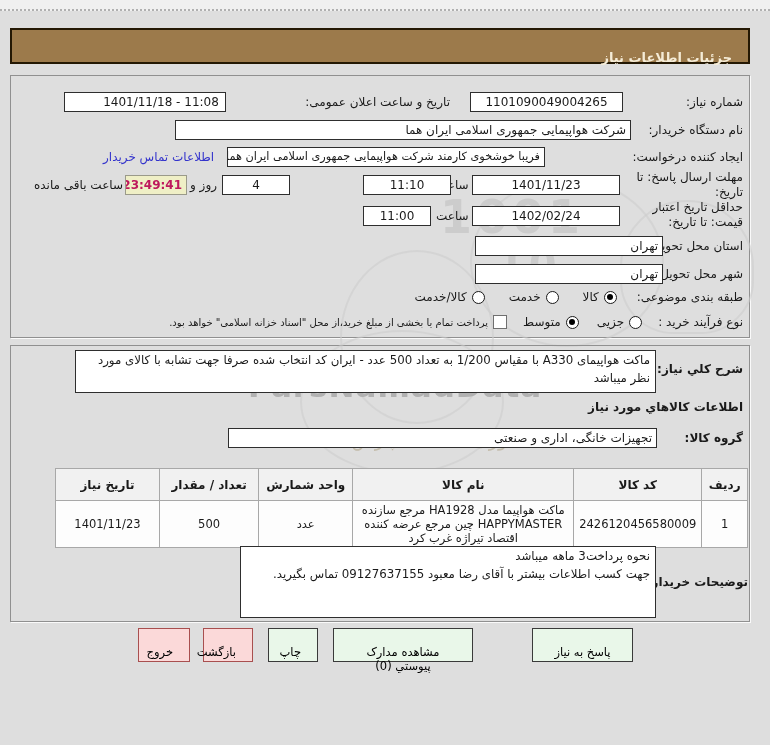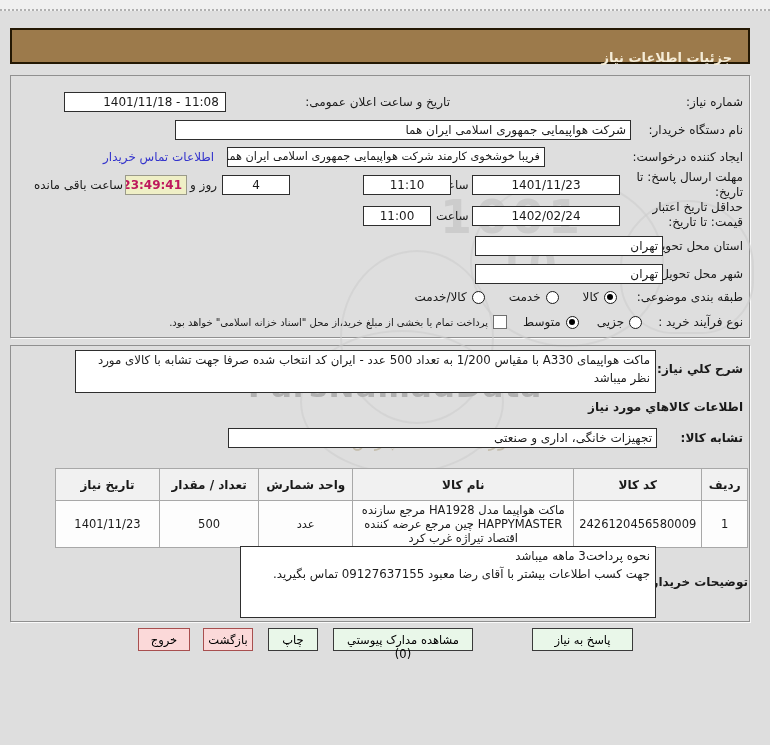--- a/index.html
+++ b/index.html
@@ -18,21 +18,21 @@
   .countdown{background:#efefc6;border:1px solid #9a9a8a;color:#be185d;text-align:center;font-weight:bold;}
   .link{color:#3333cc;cursor:pointer;}
   .radio-row{position:absolute;display:flex;direction:rtl;align-items:center;gap:20px;z-index:2;}
   .radio-item{display:flex;align-items:center;gap:5px;}
   .radio{display:inline-block;width:13px;height:13px;border-radius:50%;background:#fff;border:1.5px solid #1a1a1a;box-sizing:border-box;position:relative;}
   .radio.selected::after{content:"";position:absolute;left:2px;top:2px;width:6px;height:6px;border-radius:50%;background:#000;}
   .checkbox{display:inline-block;width:14px;height:14px;background:#fff;border:1px solid #707070;box-sizing:border-box;}
   table.goods{position:absolute;top:468px;right:22px;width:693px;border-collapse:collapse;z-index:2;background:#fdfdfd;}
   table.goods th{background:#f1f1f1;font-weight:bold;font-size:12px;border:1px solid #a8a8a8;height:27px;padding:2px 4px;}
   table.goods td{font-size:11.5px;border:1px solid #a8a8a8;height:42px;padding:2px 5px;text-align:center;background:rgba(253,253,253,.92);}
-  .btn{position:absolute;top:628px;height:23px;box-sizing:border-box;font-family:"DejaVu Sans",sans-serif;font-size:11.5px;text-align:center;cursor:pointer;padding:4px;}
+  .btn{position:absolute;top:628px;height:23px;box-sizing:border-box;font-family:"DejaVu Sans",sans-serif;font-size:11.5px;text-align:center;cursor:pointer;padding:16px;}
   .btn-green{background:#e9f7e9;border:1px solid #3a3a3a;}
   .btn-pink{background:#fbd9d9;border:1px solid #a84f4f;}
   .wm{position:absolute;color:#b9b9b9;z-index:0;pointer-events:none;}
   .wm-circle{position:absolute;border:2px solid #cccccc;border-radius:50%;opacity:.55;z-index:0;pointer-events:none;}
   .wm-digits{font-weight:bold;color:#c8c8c8;opacity:.8;letter-spacing:4px;}
   .wm-pars{font-weight:bold;font-size:31px;color:#ababab;letter-spacing:1px;opacity:.85;}
   .wm-fa{font-size:19px;color:#bdb49f;opacity:.8;}
   .wm-fa2{font-size:15px;color:#b9b0a2;opacity:.8;}
 </style>
 </head>
@@ -46,20 +46,21 @@
 
   <div class="panel" id="panel1"></div>
 
   <div class="wm-circle" style="top:178px;left:470px;width:190px;height:165px;"></div>
   <div class="wm-circle" style="top:200px;left:620px;width:130px;height:130px;border-radius:50% 50% 40% 40%;"></div>
   <div class="wm-circle" style="top:250px;left:340px;width:150px;height:170px;"></div>
   <div class="wm wm-digits" style="top:190px;left:440px;font-size:46px;">1001</div>
   <div class="wm wm-digits" style="top:242px;left:497px;font-size:40px;">10</div>
 
   <div class="lbl" style="top:95px;right:27px;">شماره نیاز:</div>
+  <div class="tbox" style="top:92px;left:470px;width:153px;text-align:center;">1101090049004265</div>
   <div class="lbl" style="top:95px;right:320px;">تاریخ و ساعت اعلان عمومی:</div>
   <div class="tbox" style="top:92px;left:64px;width:162px;text-align:center;direction:ltr;padding-left:36px;">1401/11/18 - 11:08</div>
 
   <div class="lbl" style="top:123px;right:27px;">نام دستگاه خریدار:</div>
   <div class="tbox" style="top:120px;left:175px;width:456px;">شرکت هواپیمایی جمهوری اسلامی ایران هما</div>
 
   <div class="lbl" style="top:150px;right:27px;">ایجاد کننده درخواست:</div>
   <div class="tbox" style="top:147px;left:227px;width:318px;font-size:11.3px;">فریبا خوشخوی کارمند شرکت هواپیمایی جمهوری اسلامی ایران هما</div>
   <div class="lbl link" style="top:150px;left:103px;">اطلاعات تماس خریدار</div>
 
@@ -123,21 +124,21 @@
   <div class="wm-circle" style="top:330px;left:300px;width:200px;height:140px;"></div>
   <div class="wm wm-pars" style="top:368px;left:248px;">ParsNamadData</div>
   <div class="wm wm-fa" style="top:428px;left:255px;">فناوری اطلاعات پارس نماد داده ها</div>
   <div class="wm wm-fa2" style="top:476px;left:270px;">پایگاه اطلاع رسانی مناقصه و مزایده</div>
 
   <div class="lbl lbl-b" style="top:362px;right:27px;position:absolute;">شرح کلي نیاز:</div>
   <div class="tarea" style="top:350px;left:75px;width:581px;height:43px;">ماکت هواپیمای A330 با مقیاس 1/200 به تعداد 500 عدد - ایران کد انتخاب شده صرفا جهت تشابه با کالای مورد نظر میباشد</div>
 
   <div class="lbl lbl-b" style="top:400px;right:27px;position:absolute;">اطلاعات کالاهاي مورد نیاز</div>
 
-  <div class="lbl lbl-b" style="top:431px;right:27px;position:absolute;">تشابه کالا:</div>
+  <div class="lbl lbl-b" style="top:431px;right:27px;position:absolute;">گروه کالا:</div>
   <div class="tbox" style="top:428px;left:228px;width:429px;">تجهیزات خانگی، اداری و صنعتی</div>
 
   <table class="goods" dir="rtl">
     <thead>
         <tr>
           <th style="width: 38px;">ردیف</th>
           <th style="width: 108px;">کد کالا</th>
           <th style="width: 245px;">نام کالا</th>
           <th style="width: 95px;">واحد شمارش</th>
           <th style="width: 105px;">تعداد / مقدار</th>

